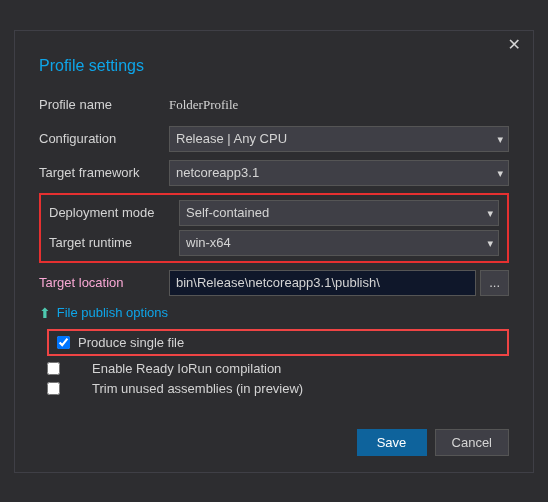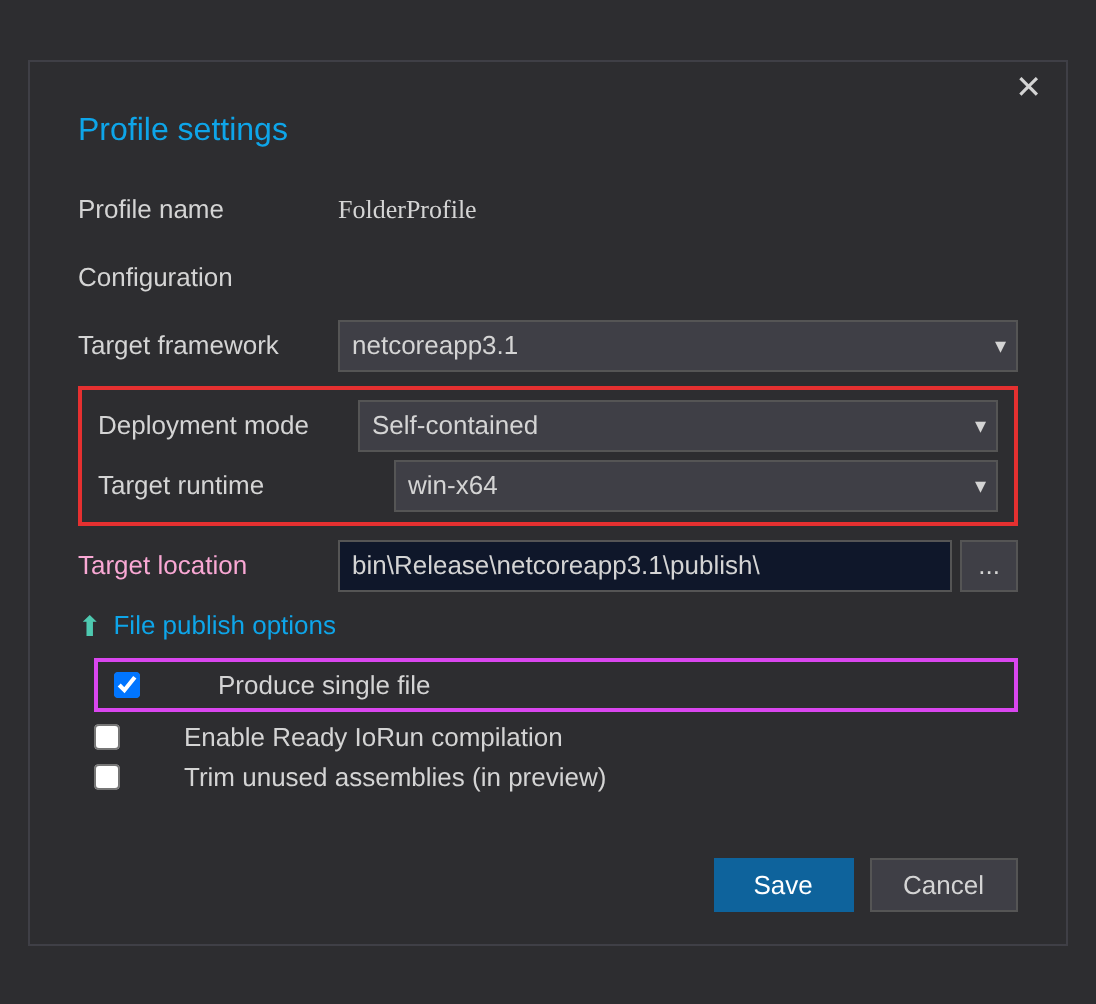--- a/index.html
+++ b/index.html
@@ -91,21 +91,20 @@
       border: 2px solid #e53030;
       margin-bottom: 6px;
       padding: 4px 0;
     }
     .highlighted-section .form-row {
       padding: 0 8px;
       margin-bottom: 2px;
     }
     .highlighted-section .form-row:last-child {
       margin-bottom: 0;
-      gap: 18px;
     }
     .location-row {
       display: flex;
       align-items: center;
       margin-bottom: 6px;
       min-height: 28px;
     }
     .location-label {
       width: 130px;
       color: #f9a8d4;
@@ -162,26 +161,25 @@
       cursor: pointer;
       width: 13px;
       height: 13px;
       flex-shrink: 0;
     }
     .checkbox-label {
       color: #d4d4d4;
       font-size: 13px;
     }
     .highlighted-checkbox-row {
-      border: 2px solid #d946ef;
+      border: 2px solid #ef4444;
       padding: 4px 8px;
       margin-bottom: 5px;
       display: flex;
       align-items: center;
-      gap: 31px;
     }
     .highlighted-checkbox-row input[type="checkbox"] {
       margin-right: 8px;
       cursor: pointer;
       width: 13px;
       height: 13px;
       flex-shrink: 0;
     }
     .button-bar {
       display: flex;
@@ -215,20 +213,25 @@
 
   <div class="content">
 
     <div class="form-row">
       <div class="form-label">Profile name</div>
       <div class="form-value">FolderProfile</div>
     </div>
 
     <div class="form-row">
       <div class="form-label">Configuration</div>
+      <div class="select-wrapper">
+        <select>
+          <option>Release | Any CPU</option>
+        </select>
+      </div>
     </div>
 
     <div class="form-row">
       <div class="form-label">Target framework</div>
       <div class="select-wrapper">
         <select>
           <option>netcoreapp3.1</option>
         </select>
       </div>
     </div>

